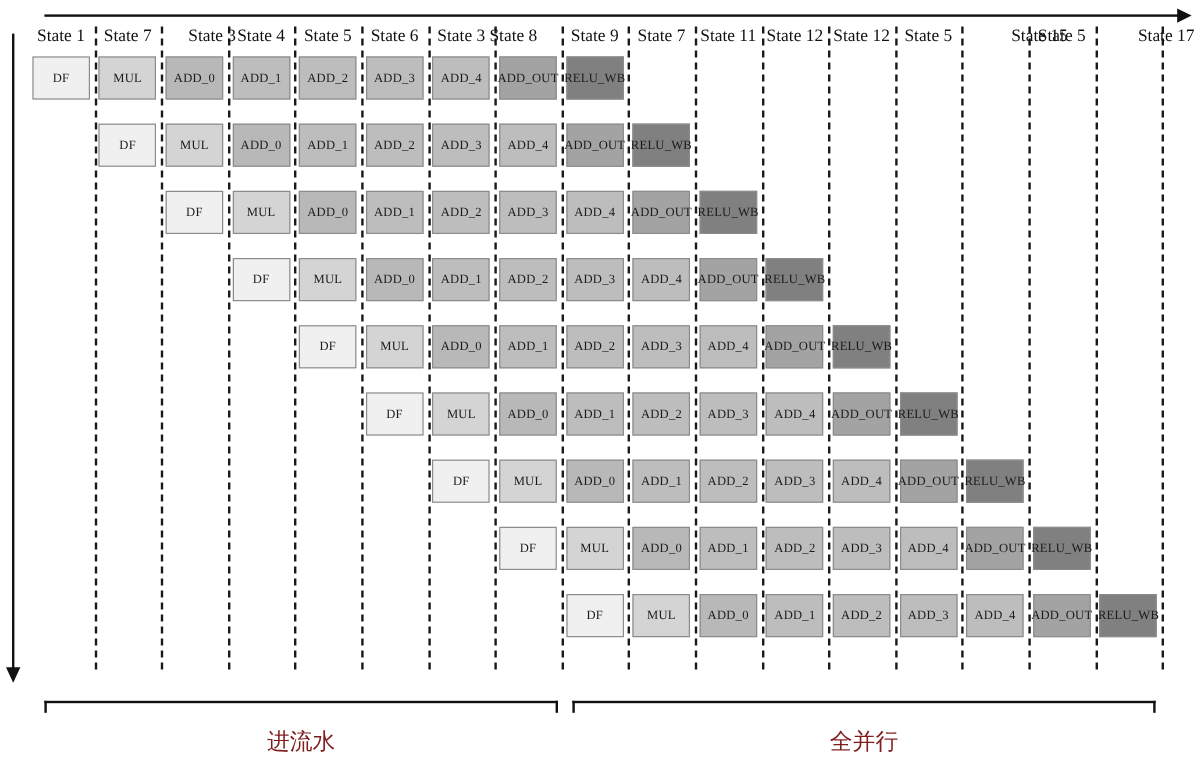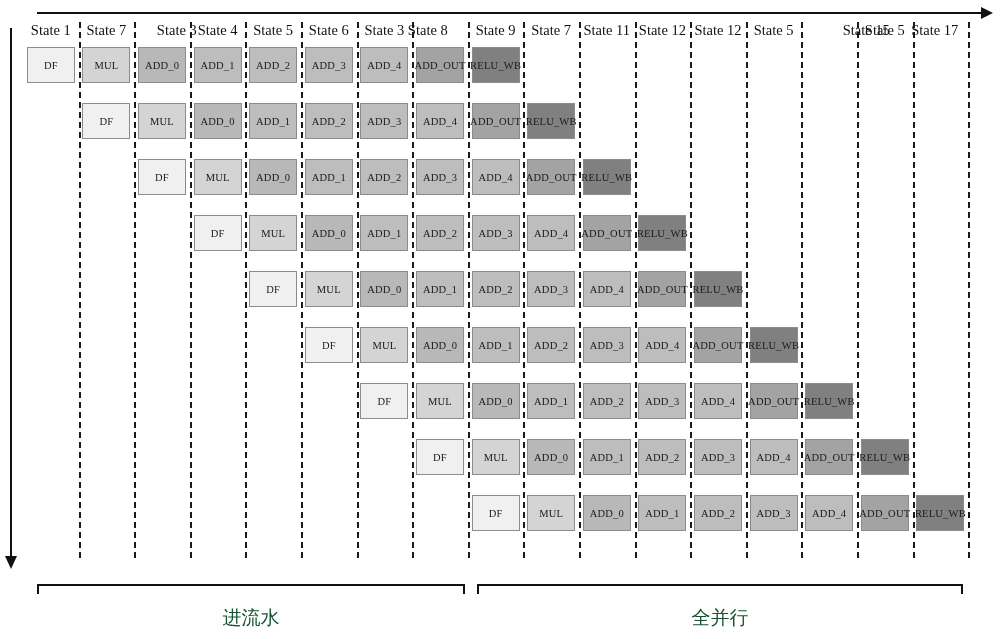--- a/index.html
+++ b/index.html
@@ -72,21 +72,21 @@
     height:10px;
     border-top:2.5px solid #111;
     border-left:2.5px solid #111;
     border-right:2.5px solid #111;
     box-sizing:border-box;
   }
   .bracket-label{
     position:absolute;
     text-align:center;
     font-size:19px;
-    color:#14532d;
+    color:#7f1d1d;
     font-family:"DejaVu Sans","Liberation Sans",sans-serif;
     white-space:nowrap;
   }
 </style>
 </head>
 <body>
 
 <div id="stage">
 
   <div class="axis-x"></div>
@@ -124,21 +124,21 @@
       <div class="col-head" style="left: 356.6px; width: 55.6px;">State 3</div>
       <div class="col-head" style="left: 400px; width: 55.6px;">State 8</div>
       <div class="col-head" style="left: 467.8px; width: 55.6px;">State 9</div>
       <div class="col-head" style="left: 523.4px; width: 55.6px;">State 7</div>
       <div class="col-head" style="left: 579px; width: 55.6px;">State 11</div>
       <div class="col-head" style="left: 634.6px; width: 55.6px;">State 12</div>
       <div class="col-head" style="left: 690.2px; width: 55.6px;">State 12</div>
       <div class="col-head" style="left: 745.8px; width: 55.6px;">State 5</div>
       <div class="col-head" style="left: 801.4px; width: 55.6px; margin-left: 37px;">State 15</div>
       <div class="col-head" style="left: 857px; width: 55.6px;">State 5</div>
-      <div class="col-head" style="left: 907px; width: 55.6px;">State 17</div>
+      <div class="col-head" style="left: 944px; width: 55.6px;">State 17</div>
     </div>
   <div id="cells">
       <div class="cell" style="left: 26.8px; top: 47px; width: 48px; height: 36px; background: rgb(240, 240, 240);">DF</div>
       <div class="cell" style="left: 82.4px; top: 47px; width: 48px; height: 36px; background: rgb(212, 212, 212);">MUL</div>
       <div class="cell" style="left: 138px; top: 47px; width: 48px; height: 36px; background: rgb(184, 184, 184);">ADD_0</div>
       <div class="cell" style="left: 193.6px; top: 47px; width: 48px; height: 36px; background: rgb(189, 189, 189);">ADD_1</div>
       <div class="cell" style="left: 249.2px; top: 47px; width: 48px; height: 36px; background: rgb(189, 189, 189);">ADD_2</div>
       <div class="cell" style="left: 304.8px; top: 47px; width: 48px; height: 36px; background: rgb(189, 189, 189);">ADD_3</div>
       <div class="cell" style="left: 360.4px; top: 47px; width: 48px; height: 36px; background: rgb(189, 189, 189);">ADD_4</div>
       <div class="cell" style="left: 416px; top: 47px; width: 48px; height: 36px; background: rgb(163, 163, 163);">ADD_OUT</div>

